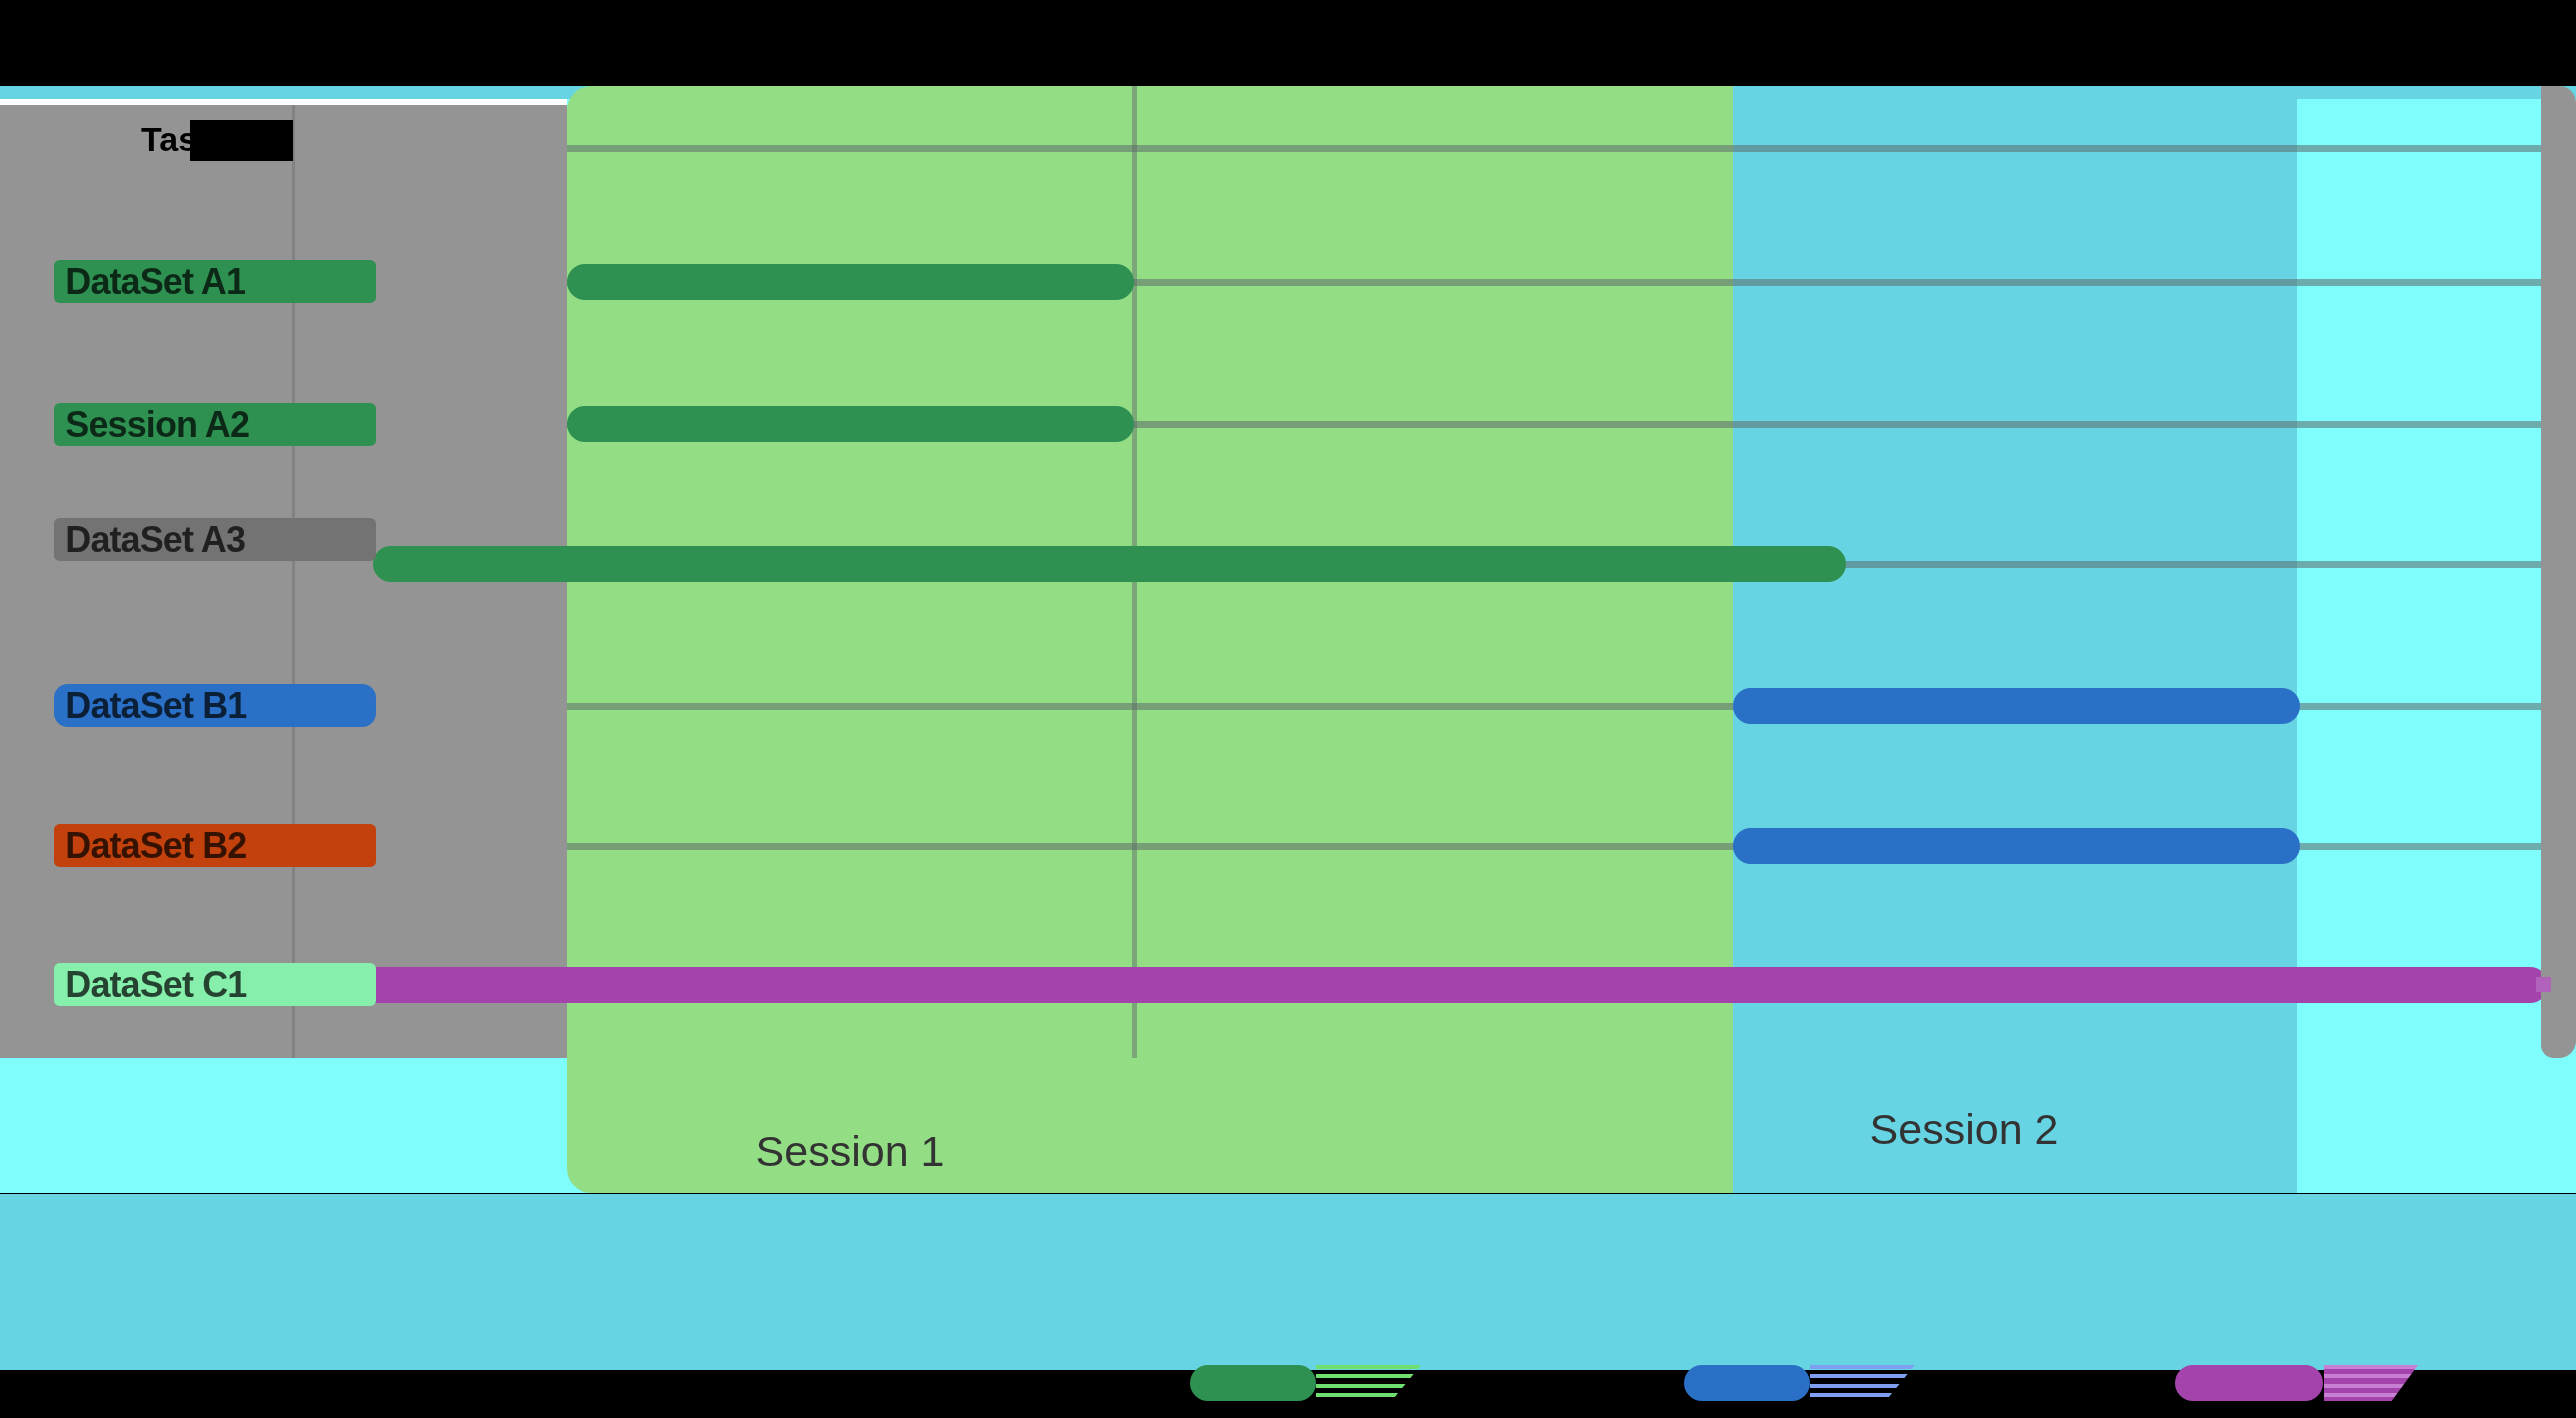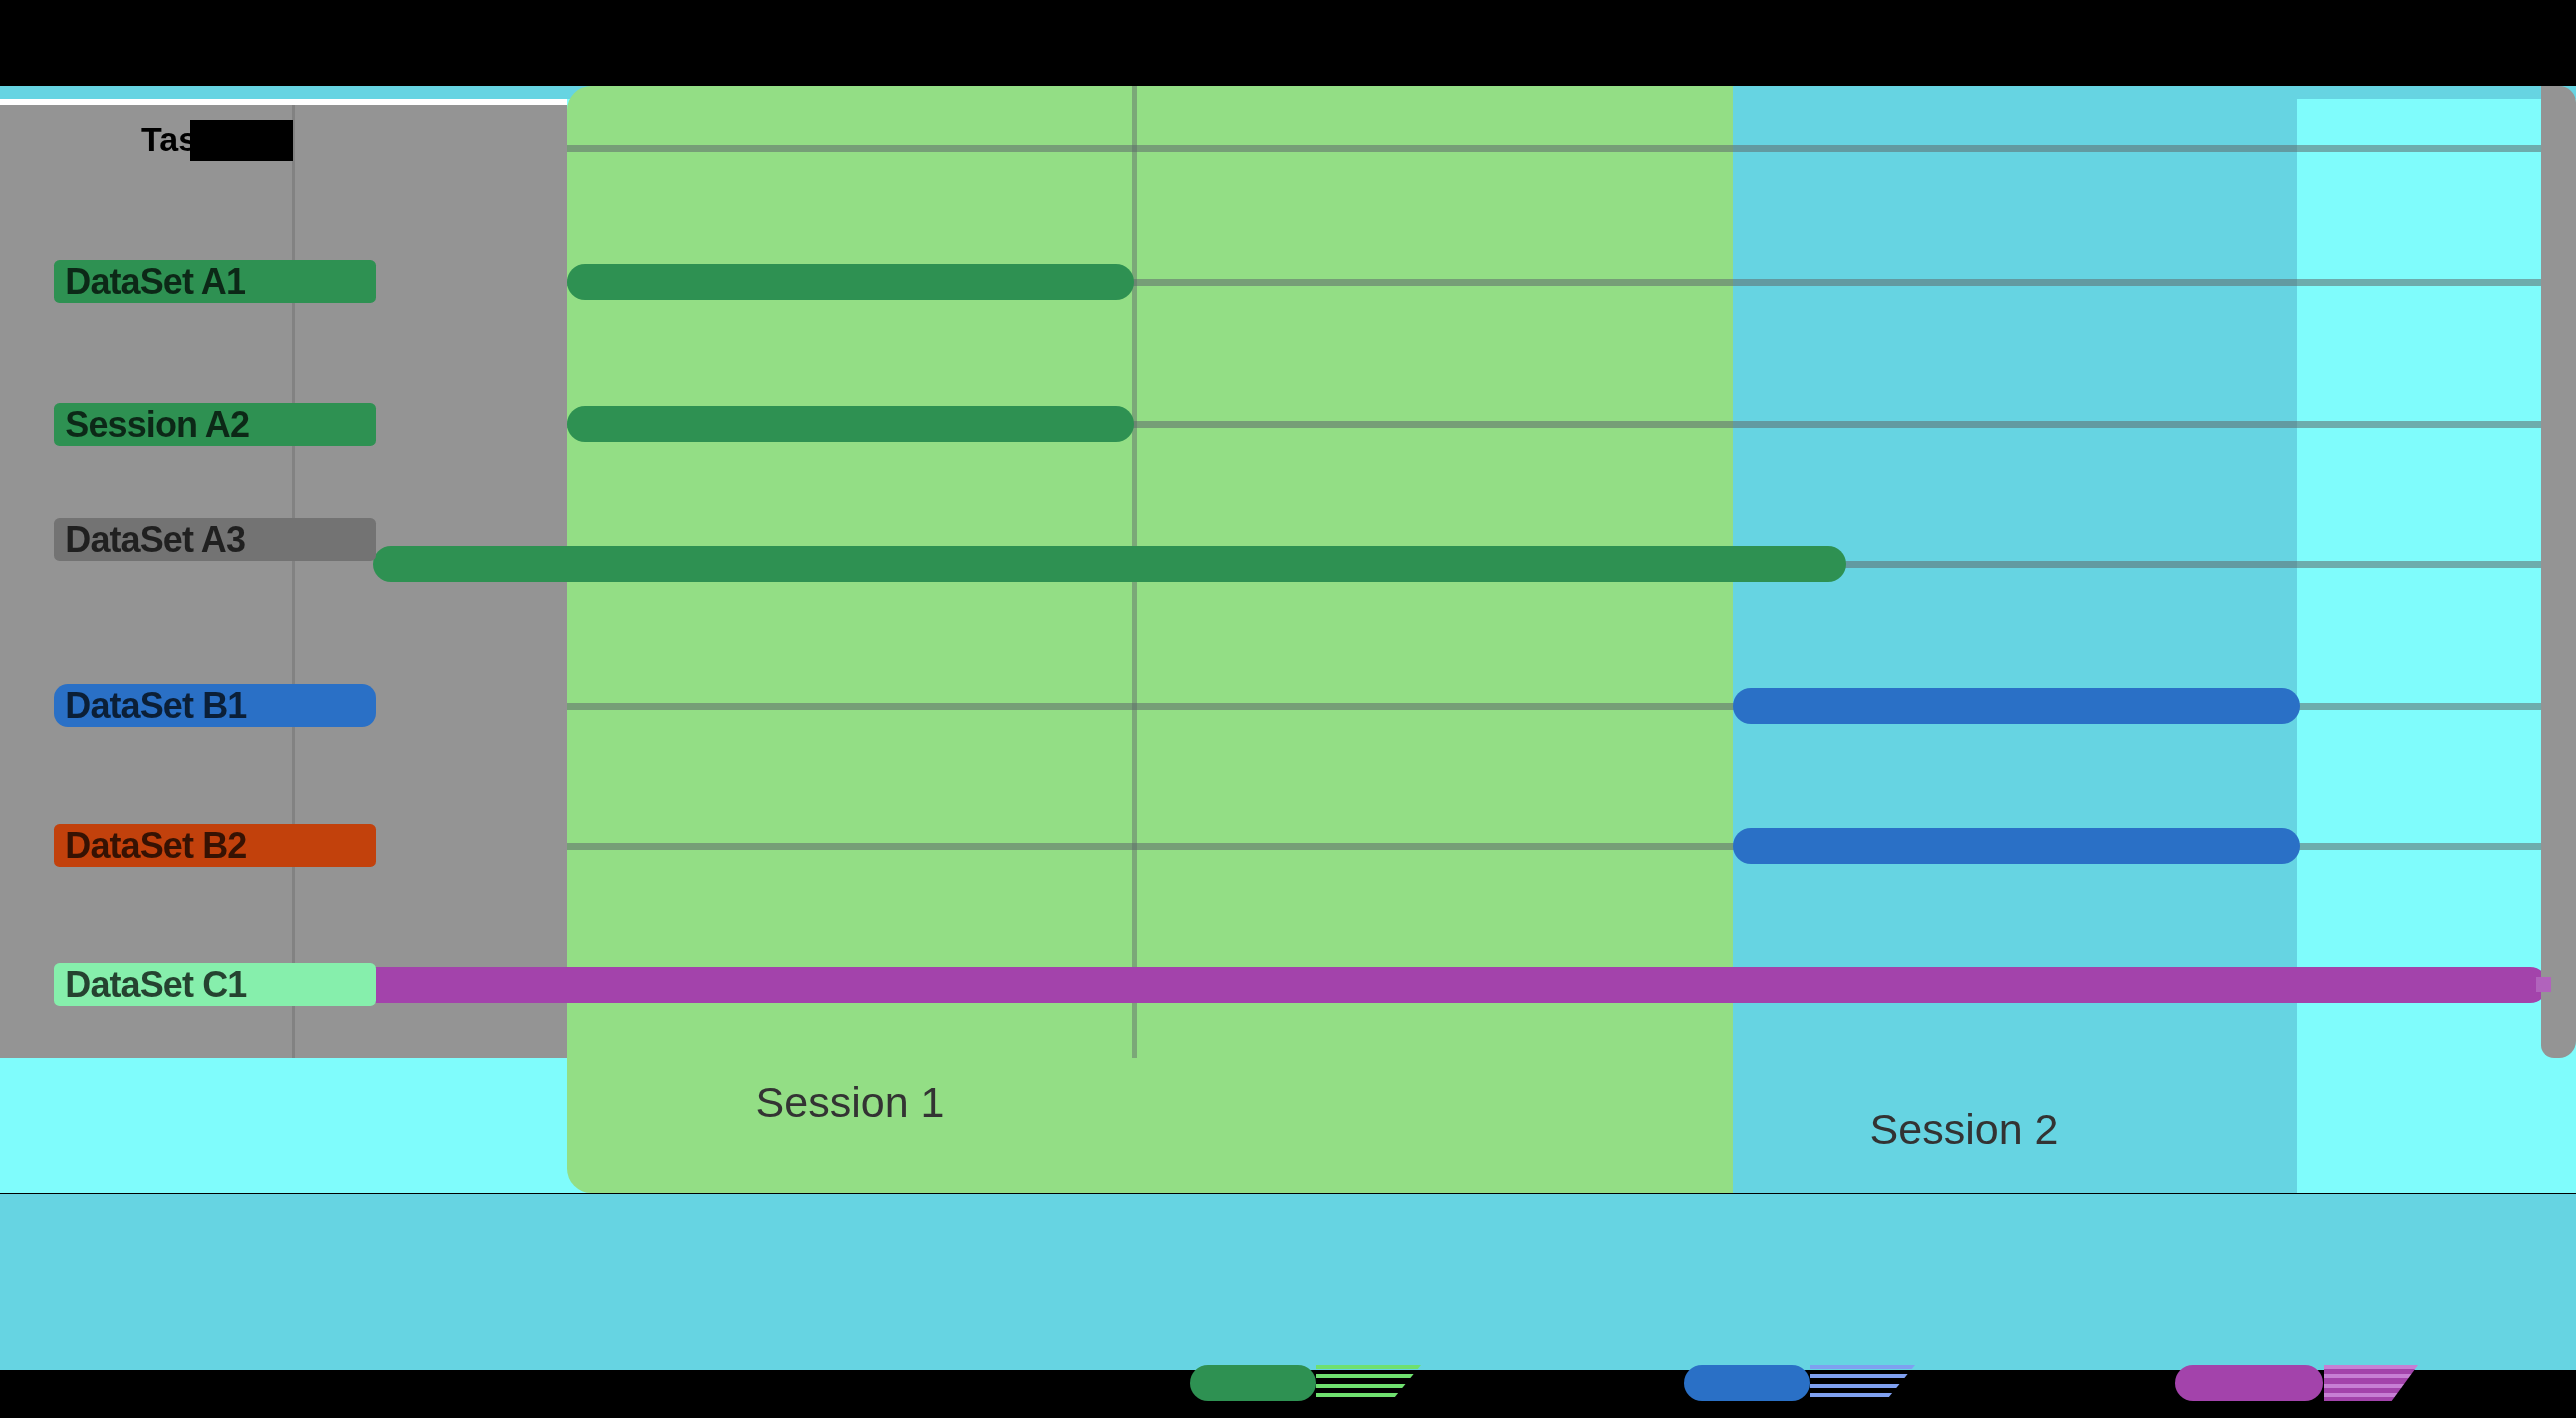--- a/index.html
+++ b/index.html
@@ -70,21 +70,21 @@
       <div class="abs gutter-pill" style="top: 403px; background: rgb(46, 145, 82);">Session A2</div>
       <div class="abs gutter-pill" style="top: 518px; background: #737373;">DataSet A3</div>
       <div class="abs gutter-pill" style="top: 684px; background: rgb(42, 112, 198); border-radius: 14px;">DataSet B1</div>
       <div class="abs gutter-pill" style="top: 824px; background: #c2410c;">DataSet B2</div>
       <div class="abs gutter-pill" style="top: 963px; background: #86efac;">DataSet C1</div>
     </div>
 
   <div class="abs task-header">Task</div>
   <div class="abs task-blackbox"></div>
 
-  <div class="abs session-label" style="left:850px;top:1102px;text-align:center;">Session 1</div>
+  <div class="abs session-label" style="left:850px;top:1151px;text-align:center;">Session 1</div>
   <div class="abs session-label" style="left:1964px;top:1129px;">Session 2</div>
 
   <div class="abs bottom-band"></div>
   <div class="abs bottom-black"></div>
   <div id="legend">
       <div class="abs legend-pill" style="left: 1190px; width: 126px; background: rgb(46, 145, 82);"></div>
       <div class="abs legend-tail" style="left: 1316px; width: 105px; background: repeating-linear-gradient(rgb(111, 224, 111) 0px, rgb(111, 224, 111) 3.8px, transparent 3.8px, transparent 9.4px);"></div>
       <div class="abs legend-pill" style="left: 1684px; width: 126px; background: rgb(42, 112, 198);"></div>
       <div class="abs legend-tail" style="left: 1810px; width: 105px; background: repeating-linear-gradient(rgb(127, 160, 240) 0px, rgb(127, 160, 240) 3.8px, transparent 3.8px, transparent 9.4px);"></div>
       <div class="abs legend-pill" style="left: 2175px; width: 148px; background: rgb(163, 67, 171);"></div>

